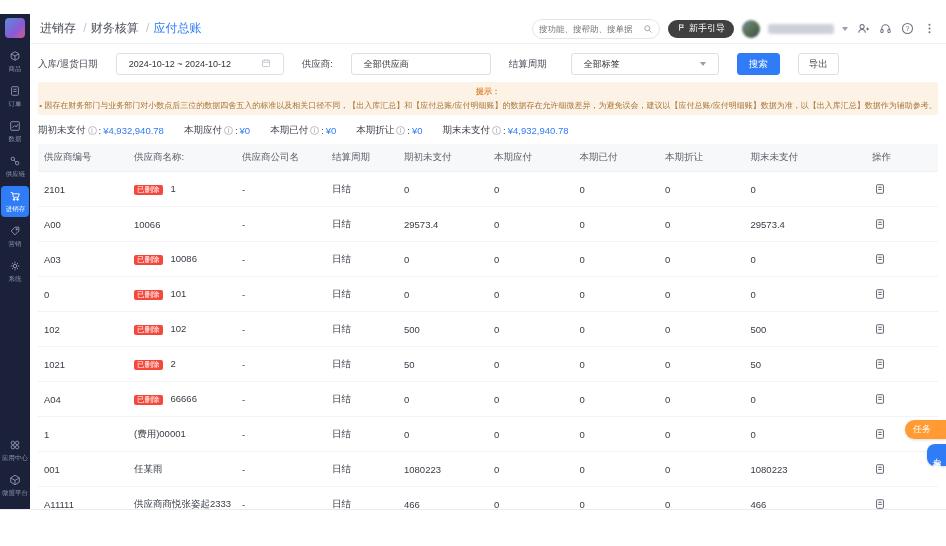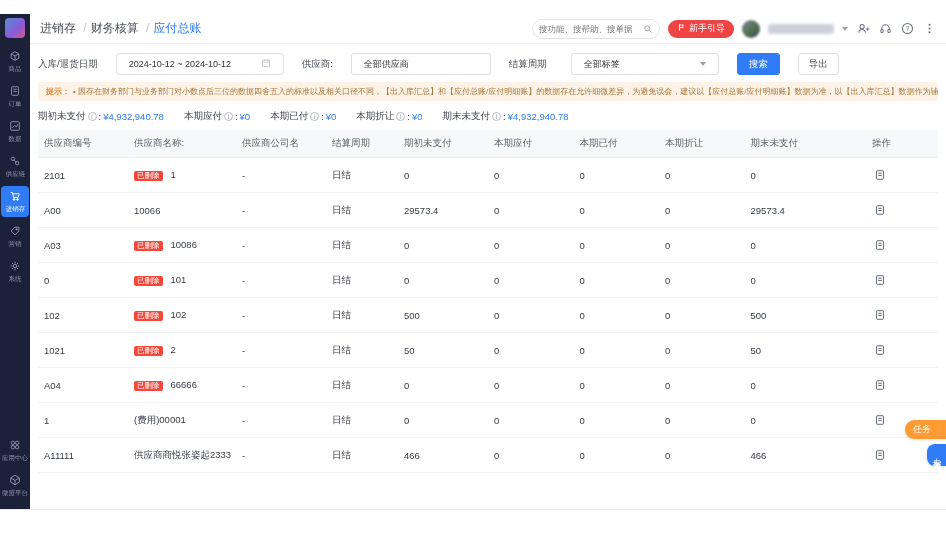--- a/index.html
+++ b/index.html
@@ -22,40 +22,40 @@
   .topbar { position:absolute; left:30px; top:0; right:0; height:30px; background:#fff; border-bottom:1px solid #f0f1f4; display:flex; align-items:center; padding:0 10px; }
   .breadcrumb { display:flex; align-items:center; font-size:12px; color:#4a4f59; }
   .crumb { cursor:pointer; }
   .crumb.active { color:#2f7cf6; }
   .sep { margin:0 4px; color:#c2c6cd; }
   .crumb-wrap:last-of-type .sep { display:none; }
   .topbar-right { margin-left:auto; display:flex; align-items:center; gap:8px; }
   .search-box { width:128px; height:20px; border:1px solid #e3e5ea; border-radius:10px; display:flex; align-items:center; padding:0 6px; background:#fff; }
   .search-box input { border:none; outline:none; font-size:8.5px; flex:1; color:#333; background:transparent; min-width:0; }
   .search-box svg { width:10px; height:10px; flex:none; }
-  .guide-pill { background:#ef4444; color:#fff; font-size:9px; height:18px; padding:0 9px; border-radius:9px; display:flex; align-items:center; gap:3px; cursor:pointer; white-space:nowrap; }
+  .guide-pill { background:#404040; color:#fff; font-size:9px; height:18px; padding:0 9px; border-radius:9px; display:flex; align-items:center; gap:3px; cursor:pointer; white-space:nowrap; }
   .guide-pill svg { width:9px; height:9px; }
   .avatar { width:18px; height:18px; border-radius:50%; background:linear-gradient(135deg,#7d8b9f,#55704f 55%,#3d4a60); filter:blur(1px); }
   .uname { width:66px; height:10px; border-radius:3px; background:#ccd0d8; filter:blur(1.6px); }
   .caret-sm { width:0; height:0; border-left:3px solid transparent; border-right:3px solid transparent; border-top:4px solid #9aa0aa; }
   .top-icon { width:14px; height:14px; display:flex; align-items:center; justify-content:center; cursor:pointer; }
   .top-icon svg { width:13px; height:13px; }
 
   
   .content { position:absolute; left:30px; top:30px; right:0; bottom:0; background:#fff; overflow:hidden; }
   .filter-row { display:flex; align-items:center; gap:18px; padding:9px 8px 6px; font-size:9.5px; color:#464b54; white-space:nowrap; }
   .fld { border:1px solid #dcdfe6; border-radius:3px; height:22px; display:flex; align-items:center; gap:4px; padding:0 12px; font-size:9px; color:#333; background:#fff; cursor:pointer; }
   .date-fld { width:168px; justify-content:space-between; }
   .sup-fld { width:140px; }
   .cycle-fld { width:148px; justify-content:space-between; margin-left:6px; }
   .fld svg { width:10px; height:10px; flex:none; }
   .btn-primary { background:#2f7cf6; color:#fff; border:1px solid #2f7cf6; border-radius:3px; height:22px; padding:0 11px; font-size:9.5px; display:flex; align-items:center; cursor:pointer; }
   .btn-plain { background:#fff; color:#464b54; border:1px solid #dcdfe6; border-radius:3px; height:22px; padding:0 10px; font-size:9.5px; display:flex; align-items:center; cursor:pointer; }
 
-  .hint { margin:1px 8px 6px; background:#fcf3e6; border-radius:3px; padding:4px 8px; font-size:8px; color:#a8753a; white-space:nowrap; overflow:hidden; display:flex; gap:3px; align-items:center; }
+  .hint { margin:1px 8px 6px; background:#fcf3e6; border-radius:3px; padding:4px 8px; font-size:8px; color:#a8753a; white-space:nowrap; overflow:hidden; display:flex; gap:3px; align-items:center;flex-direction:column; }
   .hint .hint-label { color:#e18a3b; font-weight:bold; flex:none; }
 
   .summary { display:flex; align-items:center; gap:20px; padding:3px 8px 7px; font-size:9.5px; color:#3c414b; white-space:nowrap; }
   .summary-item { display:flex; align-items:center; gap:2px; }
   .info-i { display:inline-block; width:9px; height:9px; border:1px solid #b8bcc4; border-radius:50%; font-size:6.5px; line-height:8px; text-align:center; color:#98a0ab; font-style:normal; }
   .summary .val { color:#2f7cf6; }
 
   .tbl { width:calc(100% - 16px); margin:0 8px; border-collapse:collapse; table-layout:fixed; font-size:9.5px; }
   .tbl th { background:#f7f8fa; color:#5a6068; font-weight:normal; text-align:left; padding:7px 6px; border-bottom:1px solid #eef0f3; white-space:nowrap; overflow:hidden; }
   .tbl td { padding:9px 6px; border-bottom:1px solid #f1f3f6; color:#363b44; white-space:nowrap; overflow:hidden; }
@@ -521,20 +521,42 @@
                 <span class="op-btn">
                   <svg viewBox="0 0 14 14" fill="none" stroke="#555e6b" stroke-width="1.1">
                     <rect x="3" y="2" width="8" height="10" rx="1"></rect>
                     <line x1="5" y1="5" x2="9" y2="5"></line>
                     <line x1="5" y1="7.5" x2="9" y2="7.5"></line>
                   </svg>
                 </span>
               </td>
             </tr>
 
+            <tr>
+              <td>001</td>
+              <td>
+                <span>任某雨</span>
+              </td>
+              <td>-</td>
+              <td>日结</td>
+              <td>1080223</td>
+              <td>0</td>
+              <td>0</td>
+              <td>0</td>
+              <td>1080223</td>
+              <td>
+                <span class="op-btn">
+                  <svg viewBox="0 0 14 14" fill="none" stroke="#555e6b" stroke-width="1.1">
+                    <rect x="3" y="2" width="8" height="10" rx="1"></rect>
+                    <line x1="5" y1="5" x2="9" y2="5"></line>
+                    <line x1="5" y1="7.5" x2="9" y2="7.5"></line>
+                  </svg>
+                </span>
+              </td>
+            </tr>
 
             <tr>
               <td>A11111</td>
               <td>
                 <span>供应商商悦张姿起2333</span>
               </td>
               <td>-</td>
               <td>日结</td>
               <td>466</td>
               <td>0</td>

